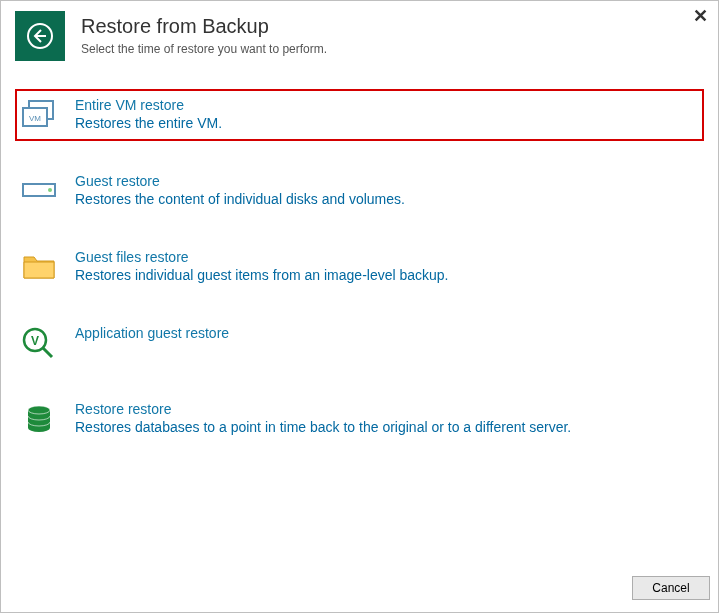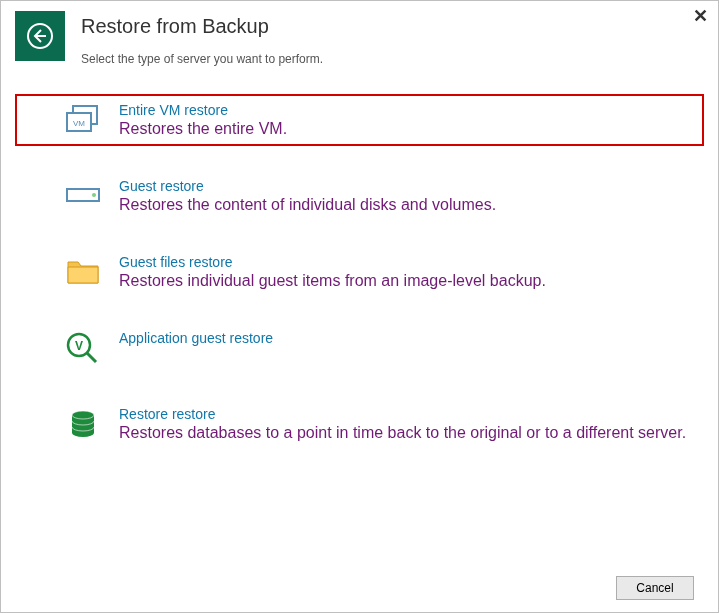--- a/index.html
+++ b/index.html
@@ -40,21 +40,21 @@
     flex-shrink: 0;
     cursor: pointer;
   }
   .header-text {
     padding-left: 16px;
     padding-top: 4px;
   }
   .header-title {
     font-size: 20px;
     color: #333;
-    margin-bottom: 14px;
+    margin-bottom: 4px;
   }
   .header-sub {
     font-size: 12px;
     color: #555;
   }
   .options {
     padding: 20px 14px 10px 14px;
   }
   .opt {
     display: flex;
@@ -67,38 +67,37 @@
     border: 2px solid #d40000;
     padding: 6px 4px;
   }
   .opt .icon-slot {
     width: 36px;
     height: 36px;
     flex-shrink: 0;
     display: flex;
     align-items: center;
     justify-content: center;
-    margin-left: 44px;
   }
   .opt .text-slot {
     padding-left: 18px;
   }
   .opt-title {
     color: #1177a8;
     font-size: 14px;
     margin-bottom: 2px;
   }
   .opt-desc {
-    color: #701a75;
-    font-size: 16px;
+    color: #0369a1;
+    font-size: 14px;
   }
   .footer {
     position: absolute;
     bottom: 12px;
-    right: 24px;
+    right: 8px;
   }
   .btn-cancel {
     min-width: 78px;
     height: 24px;
     font-size: 12px;
     background: #e9e9e9;
     border: 1px solid #adadad;
     cursor: pointer;
     padding: 0 12px;
   }
@@ -113,21 +112,21 @@
   <div class="header">
     <div class="back-tile">
       <svg width="30" height="30" viewBox="0 0 30 30">
         <circle cx="15" cy="15" r="12" fill="none" stroke="#fff" stroke-width="2"></circle>
         <path d="M16 9 L10 15 L16 21" fill="none" stroke="#fff" stroke-width="2"></path>
         <line x1="10" y1="15" x2="21" y2="15" stroke="#fff" stroke-width="2"></line>
       </svg>
     </div>
     <div class="header-text">
       <div class="header-title">Restore from Backup</div>
-      <div class="header-sub">Select the type of server you want to perform.</div>
+      <div class="header-sub">Select the time of restore you want to perform.</div>
     </div>
   </div>
 
   <div class="options">
 
     <div class="opt highlight">
       <div class="icon-slot">
         <svg width="34" height="30" viewBox="0 0 34 30">
           <rect x="7" y="1" width="24" height="18" fill="#fff" stroke="#5a8fb5" stroke-width="2"></rect>
           <rect x="1" y="8" width="24" height="18" fill="#fff" stroke="#5a8fb5" stroke-width="2"></rect>

